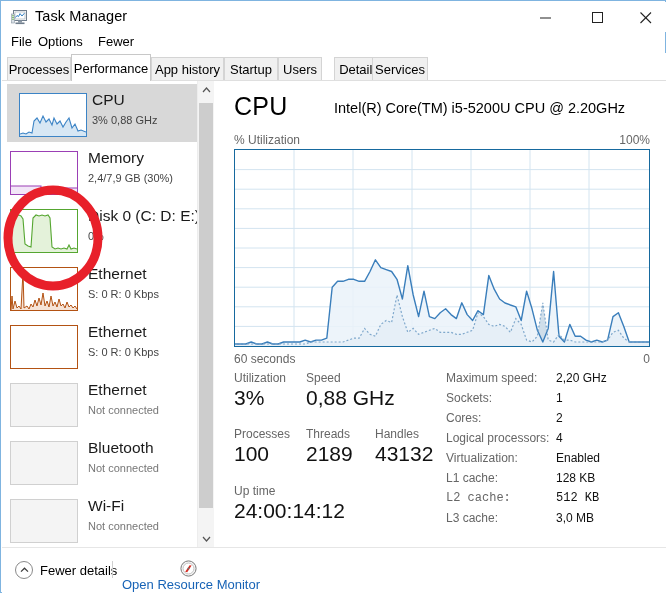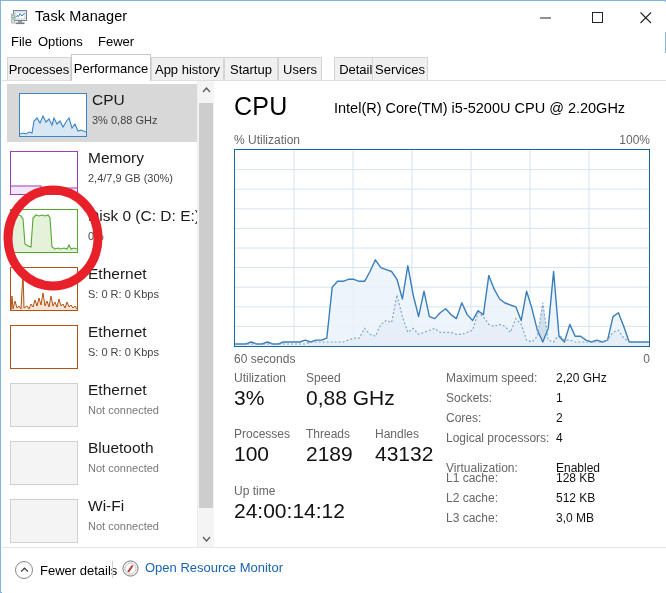--- a/index.html
+++ b/index.html
@@ -161,21 +161,21 @@
     display:flex;align-items:center;cursor:default;
   }
   .fewer .circ{
     width:16px;height:16px;border-radius:50%;border:1px solid #8a8a8a;
     display:flex;align-items:center;justify-content:center;margin-right:7px;
   }
   .fewer .txt{font-size:13px;color:#000;}
   .vbar{position:absolute;left:110px;top:13px;width:1px;height:17px;background:#cfcfcf;}
   .resmon{
     position:absolute;left:120px;top:12px;height:20px;
-    display:flex;cursor:pointer;
+    display:flex;align-items:center;cursor:pointer;flex-direction:column;
   }
   .resmon .ico{width:17px;height:17px;margin-right:6px;}
   .resmon .txt{font-size:13px;color:#1763b6;}
 
   
   .annot{
     position:absolute;left:0;top:181px;width:110px;height:112px;
     pointer-events:none;
   }
 </style>
@@ -420,29 +420,29 @@
           <span class="sr-val">1</span>
         </div>
         <div class="sr-row" style="top:40px;">
           <span class="sr-lbl">Cores:</span>
           <span class="sr-val">2</span>
         </div>
         <div class="sr-row" style="top:60px;">
           <span class="sr-lbl">Logical processors:</span>
           <span class="sr-val">4</span>
         </div>
-        <div class="sr-row" style="top:90px;">
+        <div class="sr-row" style="top:80px;">
           <span class="sr-lbl">Virtualization:</span>
           <span class="sr-val">Enabled</span>
         </div>
         <div class="sr-row" style="top:100px;">
           <span class="sr-lbl">L1 cache:</span>
           <span class="sr-val">128 KB</span>
         </div>
-        <div class="sr-row" style="top:120px;">
+        <div class="sr-row" style="top:120px;font-family:Liberation Mono, monospace;">
           <span class="sr-lbl">L2 cache:</span>
           <span class="sr-val">512 KB</span>
         </div>
         <div class="sr-row" style="top:140px;">
           <span class="sr-lbl">L3 cache:</span>
           <span class="sr-val">3,0 MB</span>
         </div>
       </div>
     </div>
   </div>

